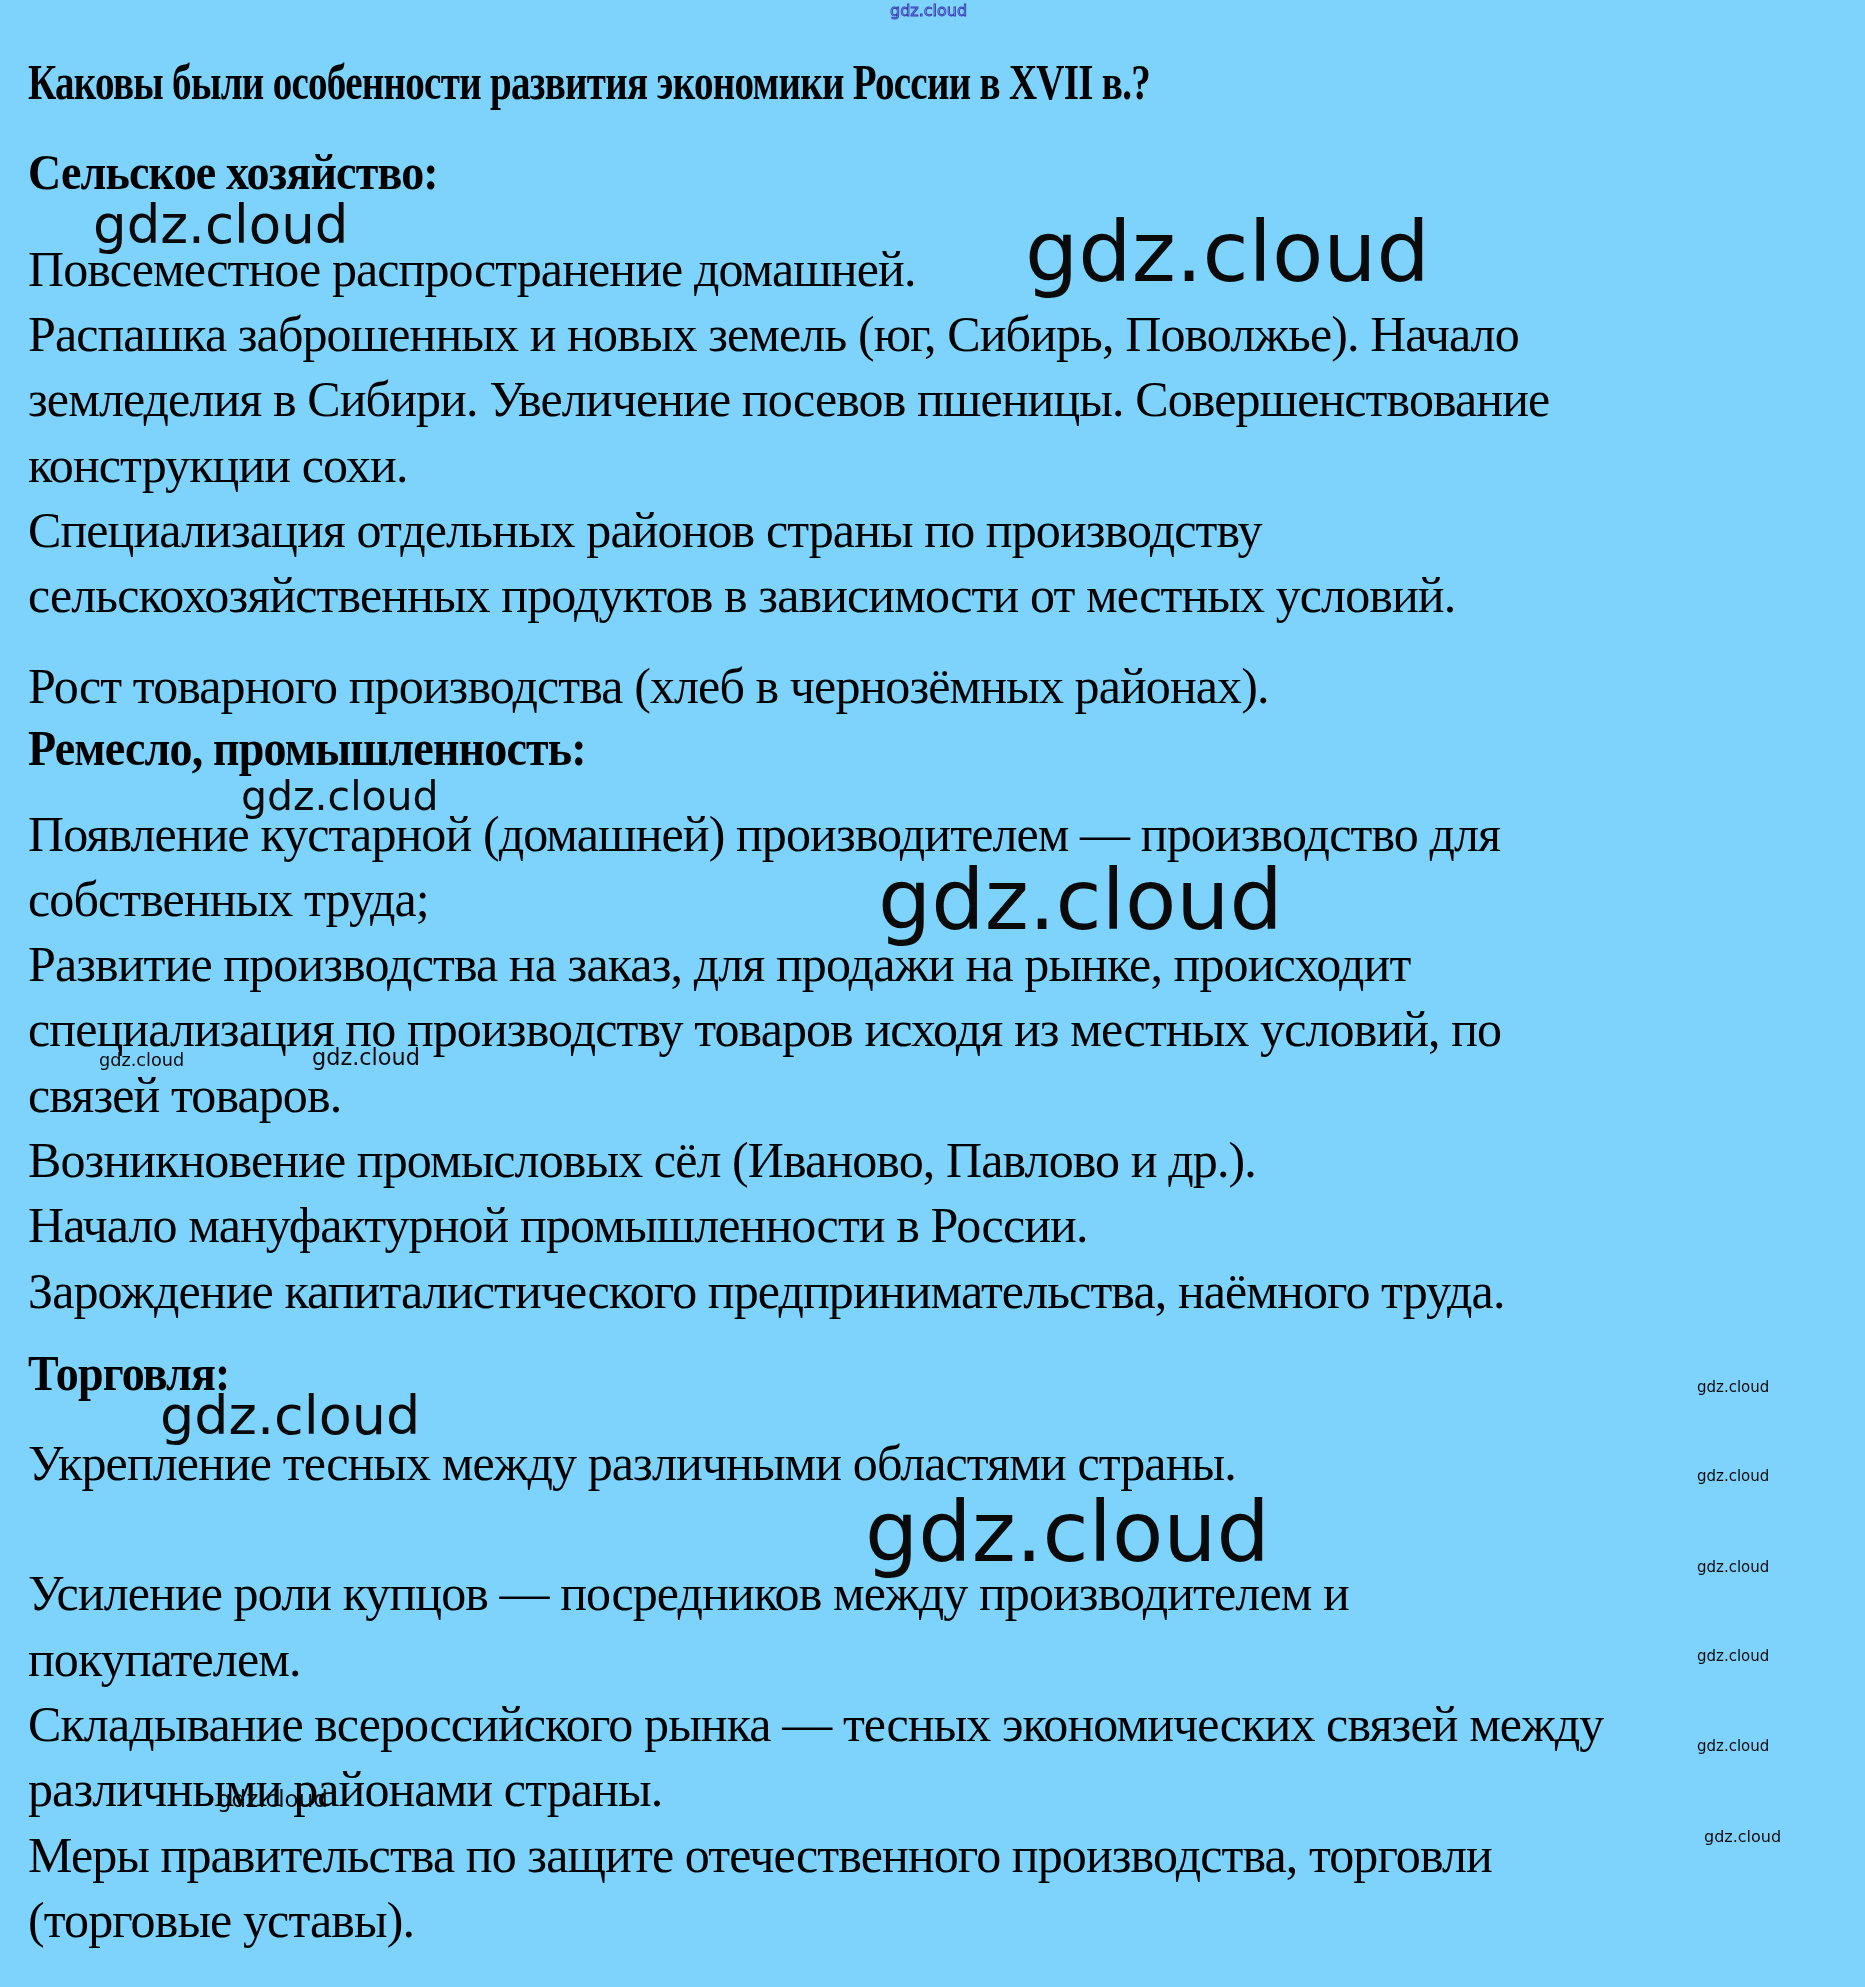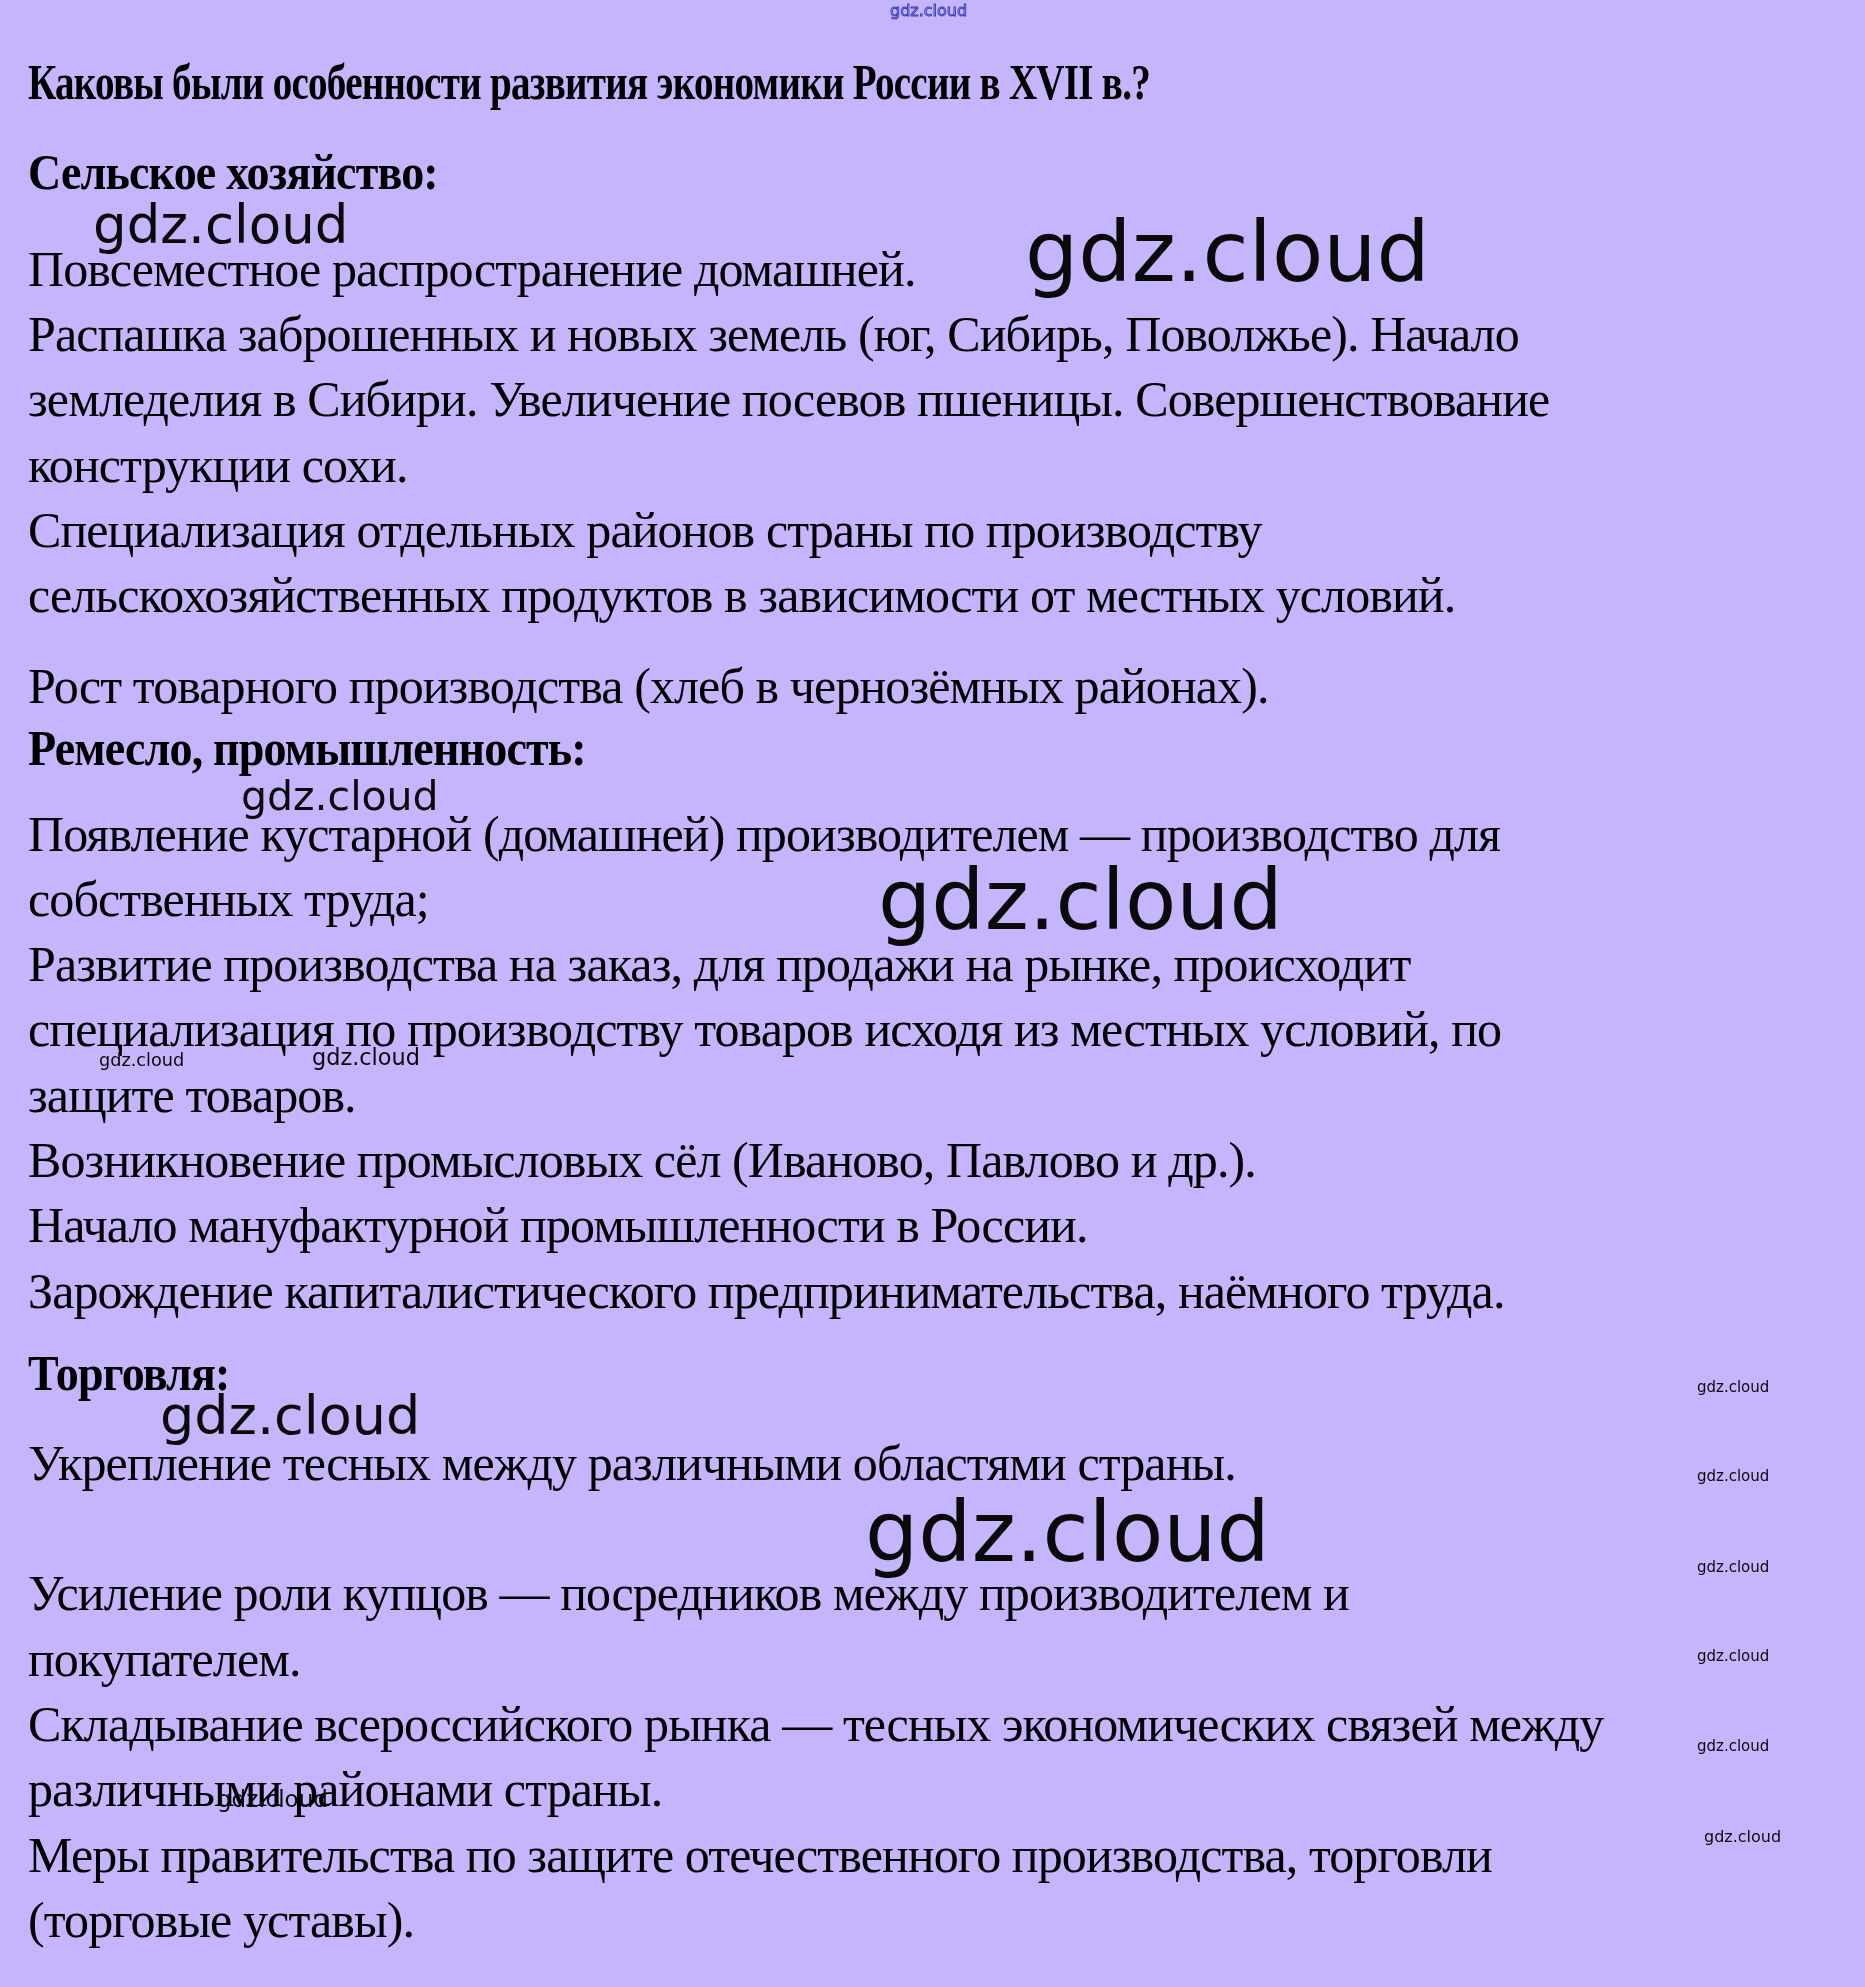--- a/index.html
+++ b/index.html
@@ -1,20 +1,20 @@
 <!DOCTYPE html>
 <html style="font-size:15px"><head>
 <meta charset="utf-8">
 <style>
   html, body { margin: 0; padding: 0; background: #e8e8e8; }
   .page {
     position: relative;
     width: 1865px;
     height: 1988px;
-    background: #c4b5fd;
+    background: #7dd3fc;
     overflow: hidden;
     font-family: "Liberation Serif", serif;
     color: #000000;
   }
   .title {
     position: absolute;
     left: 28px;
     top: 45px;
     font-size: 50px;
     font-weight: bold;
@@ -79,21 +79,21 @@
   <div class="heading" style="top:716px;">Ремесло, промышленность:</div>
   <span class="wm" style="left:241px; top:776px; font-size:41px;">gdz.cloud</span>
   <span class="wm" style="left:878px; top:858px; font-size:84px;">gdz.cloud</span>
   <span class="wm" style="left:99px; top:1052px; font-size:17.7px;">gdz.cloud</span>
   <span class="wm" style="left:312px; top:1046px; font-size:22.4px;">gdz.cloud</span>
 
   <div class="line" style="top:802px;">Появление кустарной (домашней) производителем — производство для</div>
   <div class="line" style="top:867px;">собственных труда;</div>
   <div class="line" style="top:932px;">Развитие производства на заказ, для продажи на рынке, происходит</div>
   <div class="line" style="top:997px;">специализация по производству товаров исходя из местных условий, по</div>
-  <div class="line" style="top:1063px;">защите товаров.</div>
+  <div class="line" style="top:1063px;">связей товаров.</div>
   <div class="line" style="top:1128px;">Возникновение промысловых сёл (Иваново, Павлово и др.).</div>
   <div class="line" style="top:1193px;">Начало мануфактурной промышленности в России.</div>
   <div class="line" style="top:1259px;">Зарождение капиталистического предпринимательства, наёмного труда.</div>
 
   <div class="heading" style="top:1341px;">Торговля:</div>
   <span class="wm" style="left:160px; top:1389px; font-size:54px;">gdz.cloud</span>
   <span class="wm" style="left:865px; top:1490px; font-size:84px;">gdz.cloud</span>
 
   <div class="line" style="top:1431px;">Укрепление тесных между различными областями страны.</div>
   <div class="line" style="top:1561px;">Усиление роли купцов — посредников между производителем и</div>

